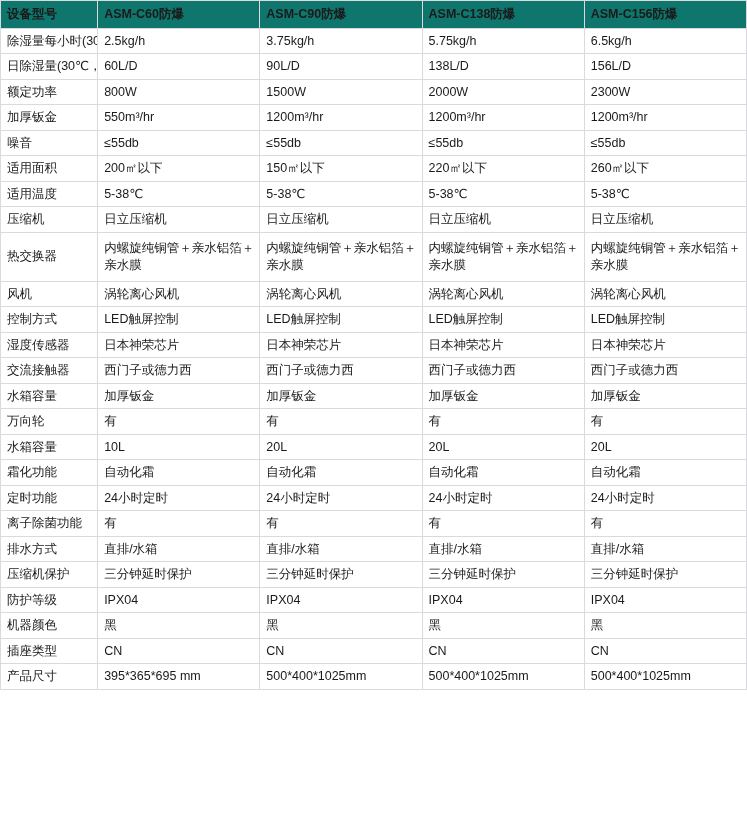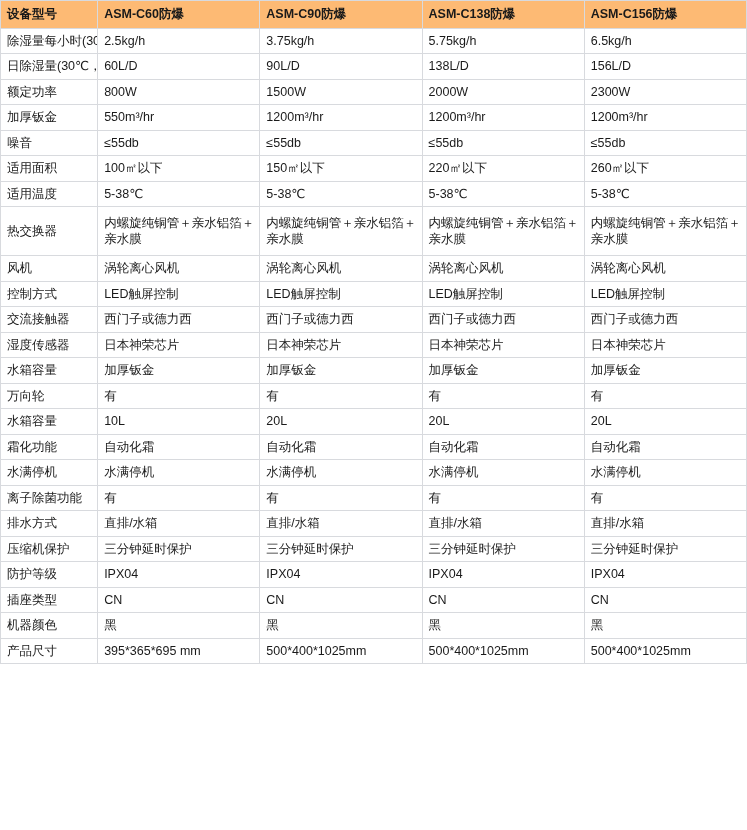--- a/index.html
+++ b/index.html
@@ -24,21 +24,21 @@
   .spec-table col.c-model { width: 162px; }
   .spec-table td {
     border: 1px solid #d8dade;
     padding: 4px 5px 4px 6px;
     vertical-align: middle;
     line-height: 1.32;
     word-break: break-word;
   }
   .spec-table tr.header-row td {
     font-weight: bold;
-    background: #fdba74;
+    background: #0f766e;
     padding-top: 5px;
     padding-bottom: 5px;
   }
   .spec-table td.label-cell {
     background: #ffffff;
     color: #1a1a1a;
     white-space: nowrap;
     overflow: hidden;
   }
   .spec-table tr.header-row td.label-cell {
@@ -98,32 +98,39 @@
       </tr>
       <tr>
         <td class="label-cell">噪音</td>
         <td class="value-cell">≤55db</td>
         <td class="value-cell">≤55db</td>
         <td class="value-cell">≤55db</td>
         <td class="value-cell">≤55db</td>
       </tr>
       <tr>
         <td class="label-cell">适用面积</td>
-        <td class="value-cell">100㎡以下</td>
+        <td class="value-cell">200㎡以下</td>
         <td class="value-cell">150㎡以下</td>
         <td class="value-cell">220㎡以下</td>
         <td class="value-cell">260㎡以下</td>
       </tr>
       <tr>
         <td class="label-cell">适用温度</td>
         <td class="value-cell">5-38℃</td>
         <td class="value-cell">5-38℃</td>
         <td class="value-cell">5-38℃</td>
         <td class="value-cell">5-38℃</td>
       </tr>
+      <tr>
+        <td class="label-cell">压缩机</td>
+        <td class="value-cell">日立压缩机</td>
+        <td class="value-cell">日立压缩机</td>
+        <td class="value-cell">日立压缩机</td>
+        <td class="value-cell">日立压缩机</td>
+      </tr>
       <tr class="tall-row">
         <td class="label-cell">热交换器</td>
         <td class="value-cell">内螺旋纯铜管＋亲水铝箔＋亲水膜</td>
         <td class="value-cell">内螺旋纯铜管＋亲水铝箔＋亲水膜</td>
         <td class="value-cell">内螺旋纯铜管＋亲水铝箔＋亲水膜</td>
         <td class="value-cell">内螺旋纯铜管＋亲水铝箔＋亲水膜</td>
       </tr>
       <tr>
         <td class="label-cell">风机</td>
         <td class="value-cell">涡轮离心风机</td>
@@ -132,32 +139,32 @@
         <td class="value-cell">涡轮离心风机</td>
       </tr>
       <tr>
         <td class="label-cell">控制方式</td>
         <td class="value-cell">LED触屏控制</td>
         <td class="value-cell">LED触屏控制</td>
         <td class="value-cell">LED触屏控制</td>
         <td class="value-cell">LED触屏控制</td>
       </tr>
       <tr>
+        <td class="label-cell">湿度传感器</td>
+        <td class="value-cell">日本神荣芯片</td>
+        <td class="value-cell">日本神荣芯片</td>
+        <td class="value-cell">日本神荣芯片</td>
+        <td class="value-cell">日本神荣芯片</td>
+      </tr>
+      <tr>
         <td class="label-cell">交流接触器</td>
         <td class="value-cell">西门子或德力西</td>
         <td class="value-cell">西门子或德力西</td>
         <td class="value-cell">西门子或德力西</td>
         <td class="value-cell">西门子或德力西</td>
-      </tr>
-      <tr>
-        <td class="label-cell">湿度传感器</td>
-        <td class="value-cell">日本神荣芯片</td>
-        <td class="value-cell">日本神荣芯片</td>
-        <td class="value-cell">日本神荣芯片</td>
-        <td class="value-cell">日本神荣芯片</td>
       </tr>
       <tr>
         <td class="label-cell">水箱容量</td>
         <td class="value-cell">加厚钣金</td>
         <td class="value-cell">加厚钣金</td>
         <td class="value-cell">加厚钣金</td>
         <td class="value-cell">加厚钣金</td>
       </tr>
       <tr>
         <td class="label-cell">万向轮</td>
@@ -174,25 +181,25 @@
         <td class="value-cell">20L</td>
       </tr>
       <tr>
         <td class="label-cell">霜化功能</td>
         <td class="value-cell">自动化霜</td>
         <td class="value-cell">自动化霜</td>
         <td class="value-cell">自动化霜</td>
         <td class="value-cell">自动化霜</td>
       </tr>
       <tr>
-        <td class="label-cell">水满停机</td>
-        <td class="value-cell">水满停机</td>
-        <td class="value-cell">水满停机</td>
-        <td class="value-cell">水满停机</td>
-        <td class="value-cell">水满停机</td>
+        <td class="label-cell">定时功能</td>
+        <td class="value-cell">24小时定时</td>
+        <td class="value-cell">24小时定时</td>
+        <td class="value-cell">24小时定时</td>
+        <td class="value-cell">24小时定时</td>
       </tr>
       <tr>
         <td class="label-cell">离子除菌功能</td>
         <td class="value-cell">有</td>
         <td class="value-cell">有</td>
         <td class="value-cell">有</td>
         <td class="value-cell">有</td>
       </tr>
       <tr>
         <td class="label-cell">排水方式</td>
@@ -209,32 +216,32 @@
         <td class="value-cell">三分钟延时保护</td>
       </tr>
       <tr>
         <td class="label-cell">防护等级</td>
         <td class="value-cell">IPX04</td>
         <td class="value-cell">IPX04</td>
         <td class="value-cell">IPX04</td>
         <td class="value-cell">IPX04</td>
       </tr>
       <tr>
+        <td class="label-cell">机器颜色</td>
+        <td class="value-cell">黑</td>
+        <td class="value-cell">黑</td>
+        <td class="value-cell">黑</td>
+        <td class="value-cell">黑</td>
+      </tr>
+      <tr>
         <td class="label-cell">插座类型</td>
         <td class="value-cell">CN</td>
         <td class="value-cell">CN</td>
         <td class="value-cell">CN</td>
         <td class="value-cell">CN</td>
-      </tr>
-      <tr>
-        <td class="label-cell">机器颜色</td>
-        <td class="value-cell">黑</td>
-        <td class="value-cell">黑</td>
-        <td class="value-cell">黑</td>
-        <td class="value-cell">黑</td>
       </tr>
       <tr>
         <td class="label-cell">产品尺寸</td>
         <td class="value-cell">395*365*695 mm</td>
         <td class="value-cell">500*400*1025mm</td>
         <td class="value-cell">500*400*1025mm</td>
         <td class="value-cell">500*400*1025mm</td>
       </tr>
     </tbody>
 </table>

